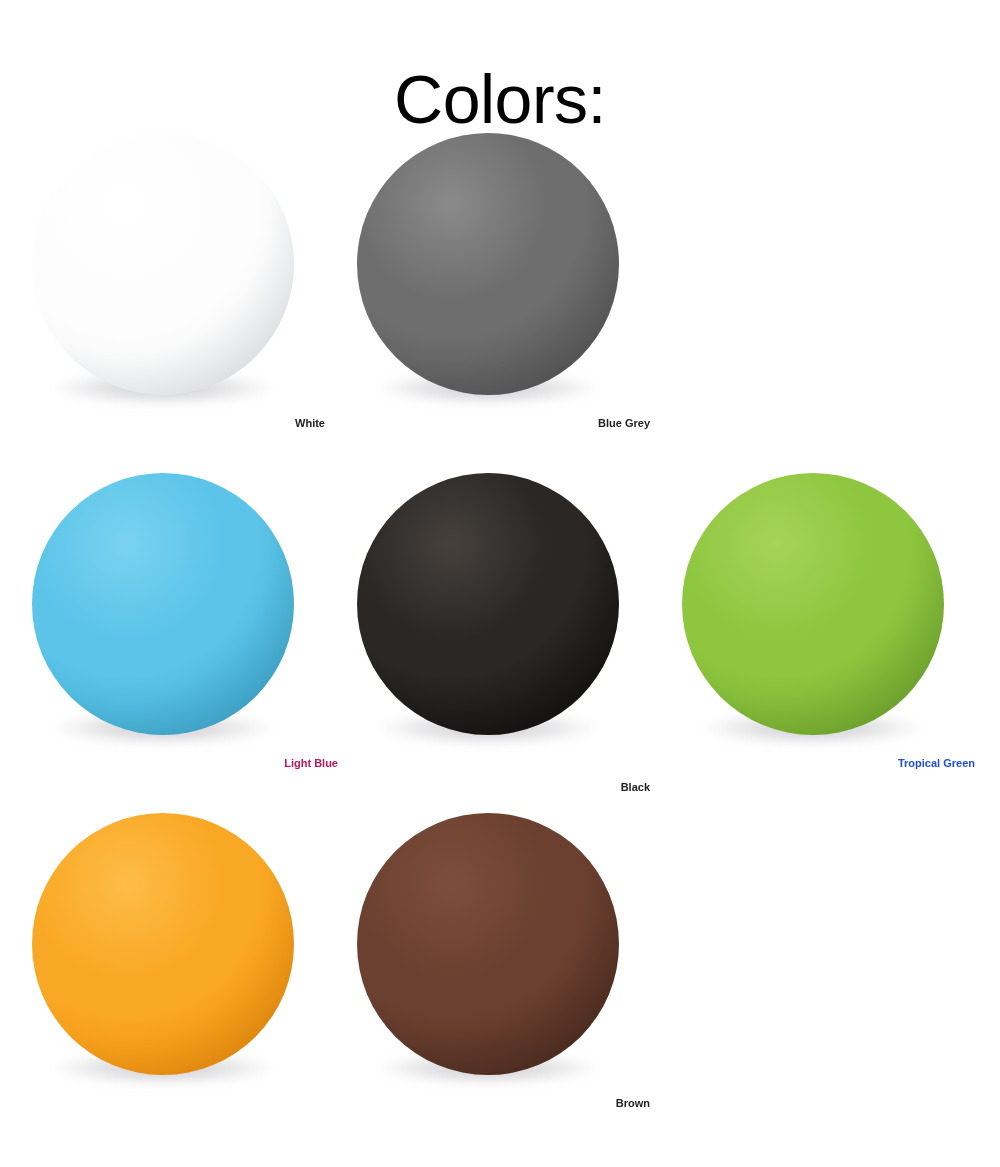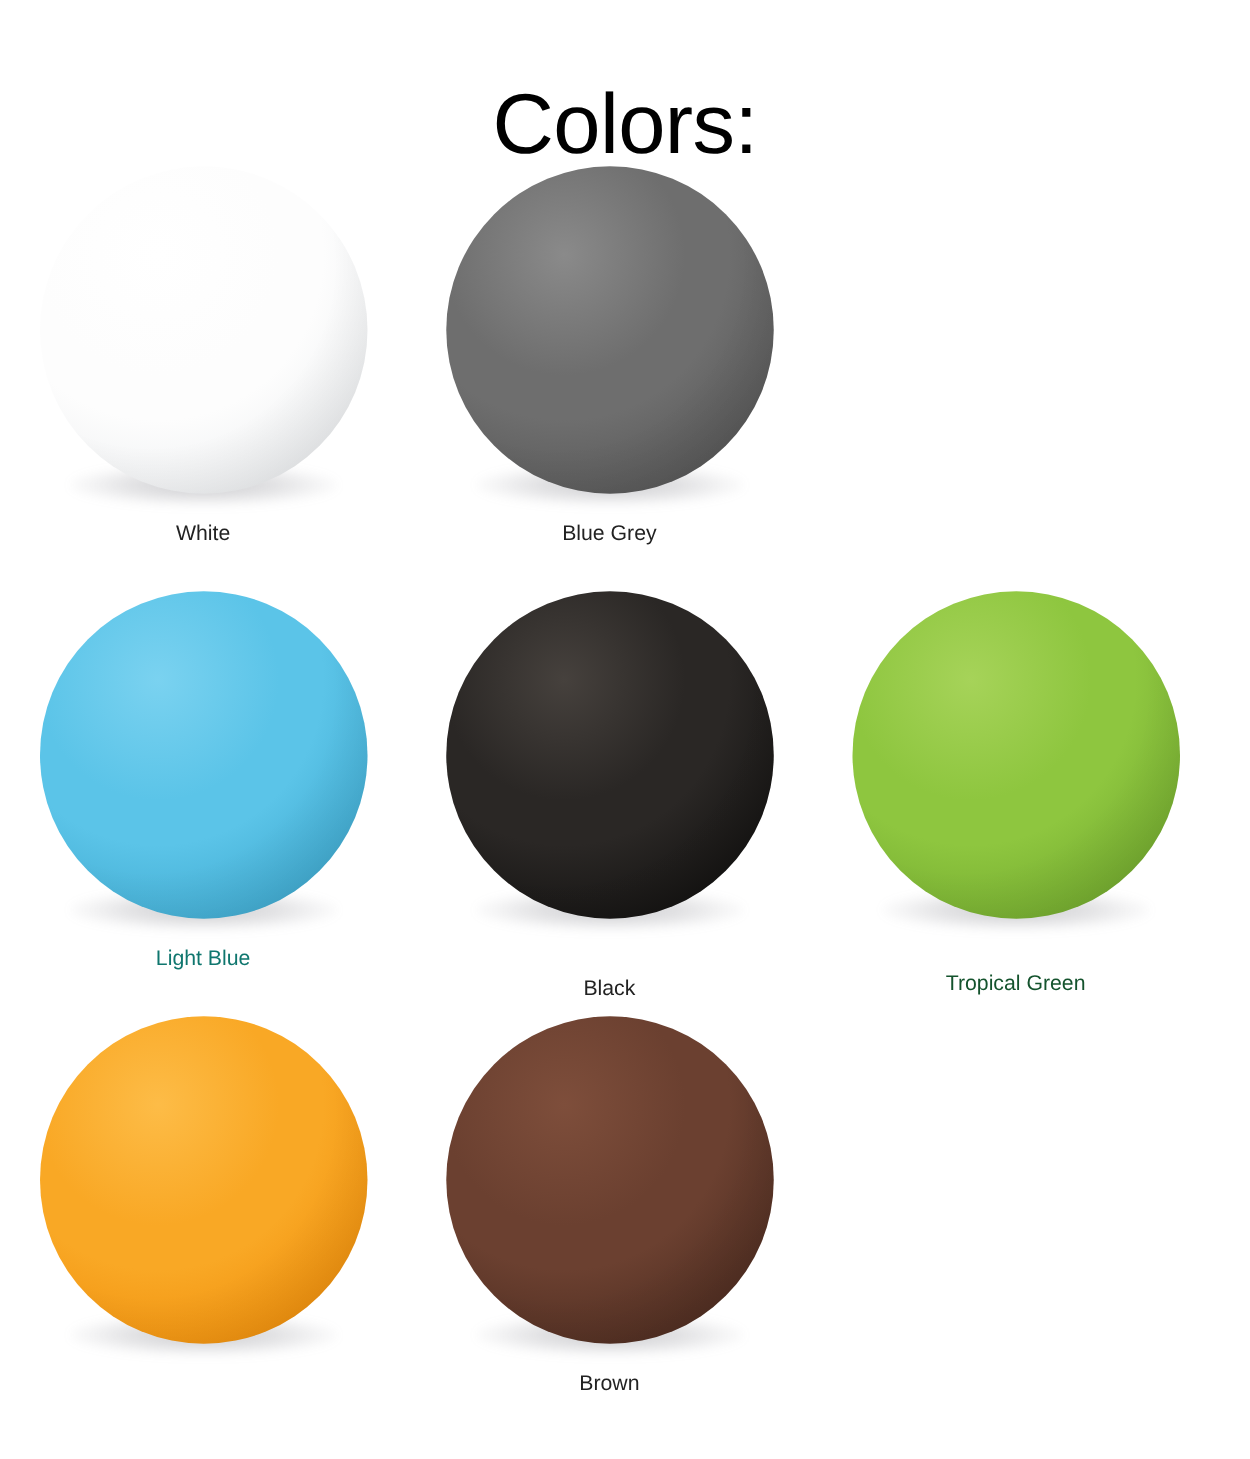--- a/index.html
+++ b/index.html
@@ -106,23 +106,23 @@
                 rgba(0,0,0,0.17) 100%);
     pointer-events: none;
   }
 
   
   .label {
     position: absolute;
     top: 297px;
     left: 0;
     width: 325px;
-    text-align: center;
-    font-size: 17px;
-    font-weight: 400;
+    text-align: right;
+    font-size: 11px;
+    font-weight: 700;
     color: #222222;
     line-height: 1.2;
   }
 </style>
 </head>
 <body style="background: rgb(255, 255, 255);">
 
 <div class="page">
 
   <h1 class="title" style="color: rgb(0, 0, 0);">Colors:</h1>
@@ -147,37 +147,37 @@
         <div class="label" style="color: rgb(34, 34, 34);">Blue Grey</div>
       </div>
     </div>
 
     <div class="row">
       <div class="cell">
         <div class="ball-wrap">
           <div class="ball-shadow"></div>
           <div class="ball" style="background: radial-gradient(circle at 36% 27%, rgb(122, 210, 240) 0%, rgb(91, 196, 232) 38%, rgb(91, 196, 232) 52%, rgb(63, 169, 207) 84%, rgb(47, 154, 194) 100%);"></div>
         </div>
-        <div class="label" style="color: #0f766e;">Light Blue</div>
+        <div class="label" style="color: #be185d; padding-left: 13px;">Light Blue</div>
       </div>
 
       <div class="cell">
         <div class="ball-wrap">
           <div class="ball-shadow"></div>
           <div class="ball" style="background: radial-gradient(circle at 36% 27%, rgb(70, 65, 61) 0%, rgb(42, 39, 37) 38%, rgb(42, 39, 37) 52%, rgb(18, 17, 16) 84%, rgb(8, 8, 7) 100%);"></div>
         </div>
         <div class="label" style="color: rgb(34, 34, 34); margin-top: 24px;">Black</div>
       </div>
 
       <div class="cell">
         <div class="ball-wrap">
           <div class="ball-shadow"></div>
           <div class="ball" style="background: radial-gradient(circle at 36% 27%, rgb(166, 211, 89) 0%, rgb(142, 198, 63) 38%, rgb(142, 198, 63) 52%, rgb(114, 169, 46) 84%, rgb(101, 154, 38) 100%);"></div>
         </div>
-        <div class="label" style="color: #14532d; margin-top: 20px;">Tropical Green</div>
+        <div class="label" style="color: #1d4ed8;">Tropical Green</div>
       </div>
     </div>
 
     <div class="row">
       <div class="cell">
         <div class="ball-wrap">
           <div class="ball-shadow"></div>
           <div class="ball" style="background: radial-gradient(circle at 36% 27%, rgb(253, 188, 71) 0%, rgb(249, 168, 37) 38%, rgb(249, 168, 37) 52%, rgb(239, 143, 12) 84%, rgb(224, 127, 5) 100%);"></div>
         </div>
       </div>

